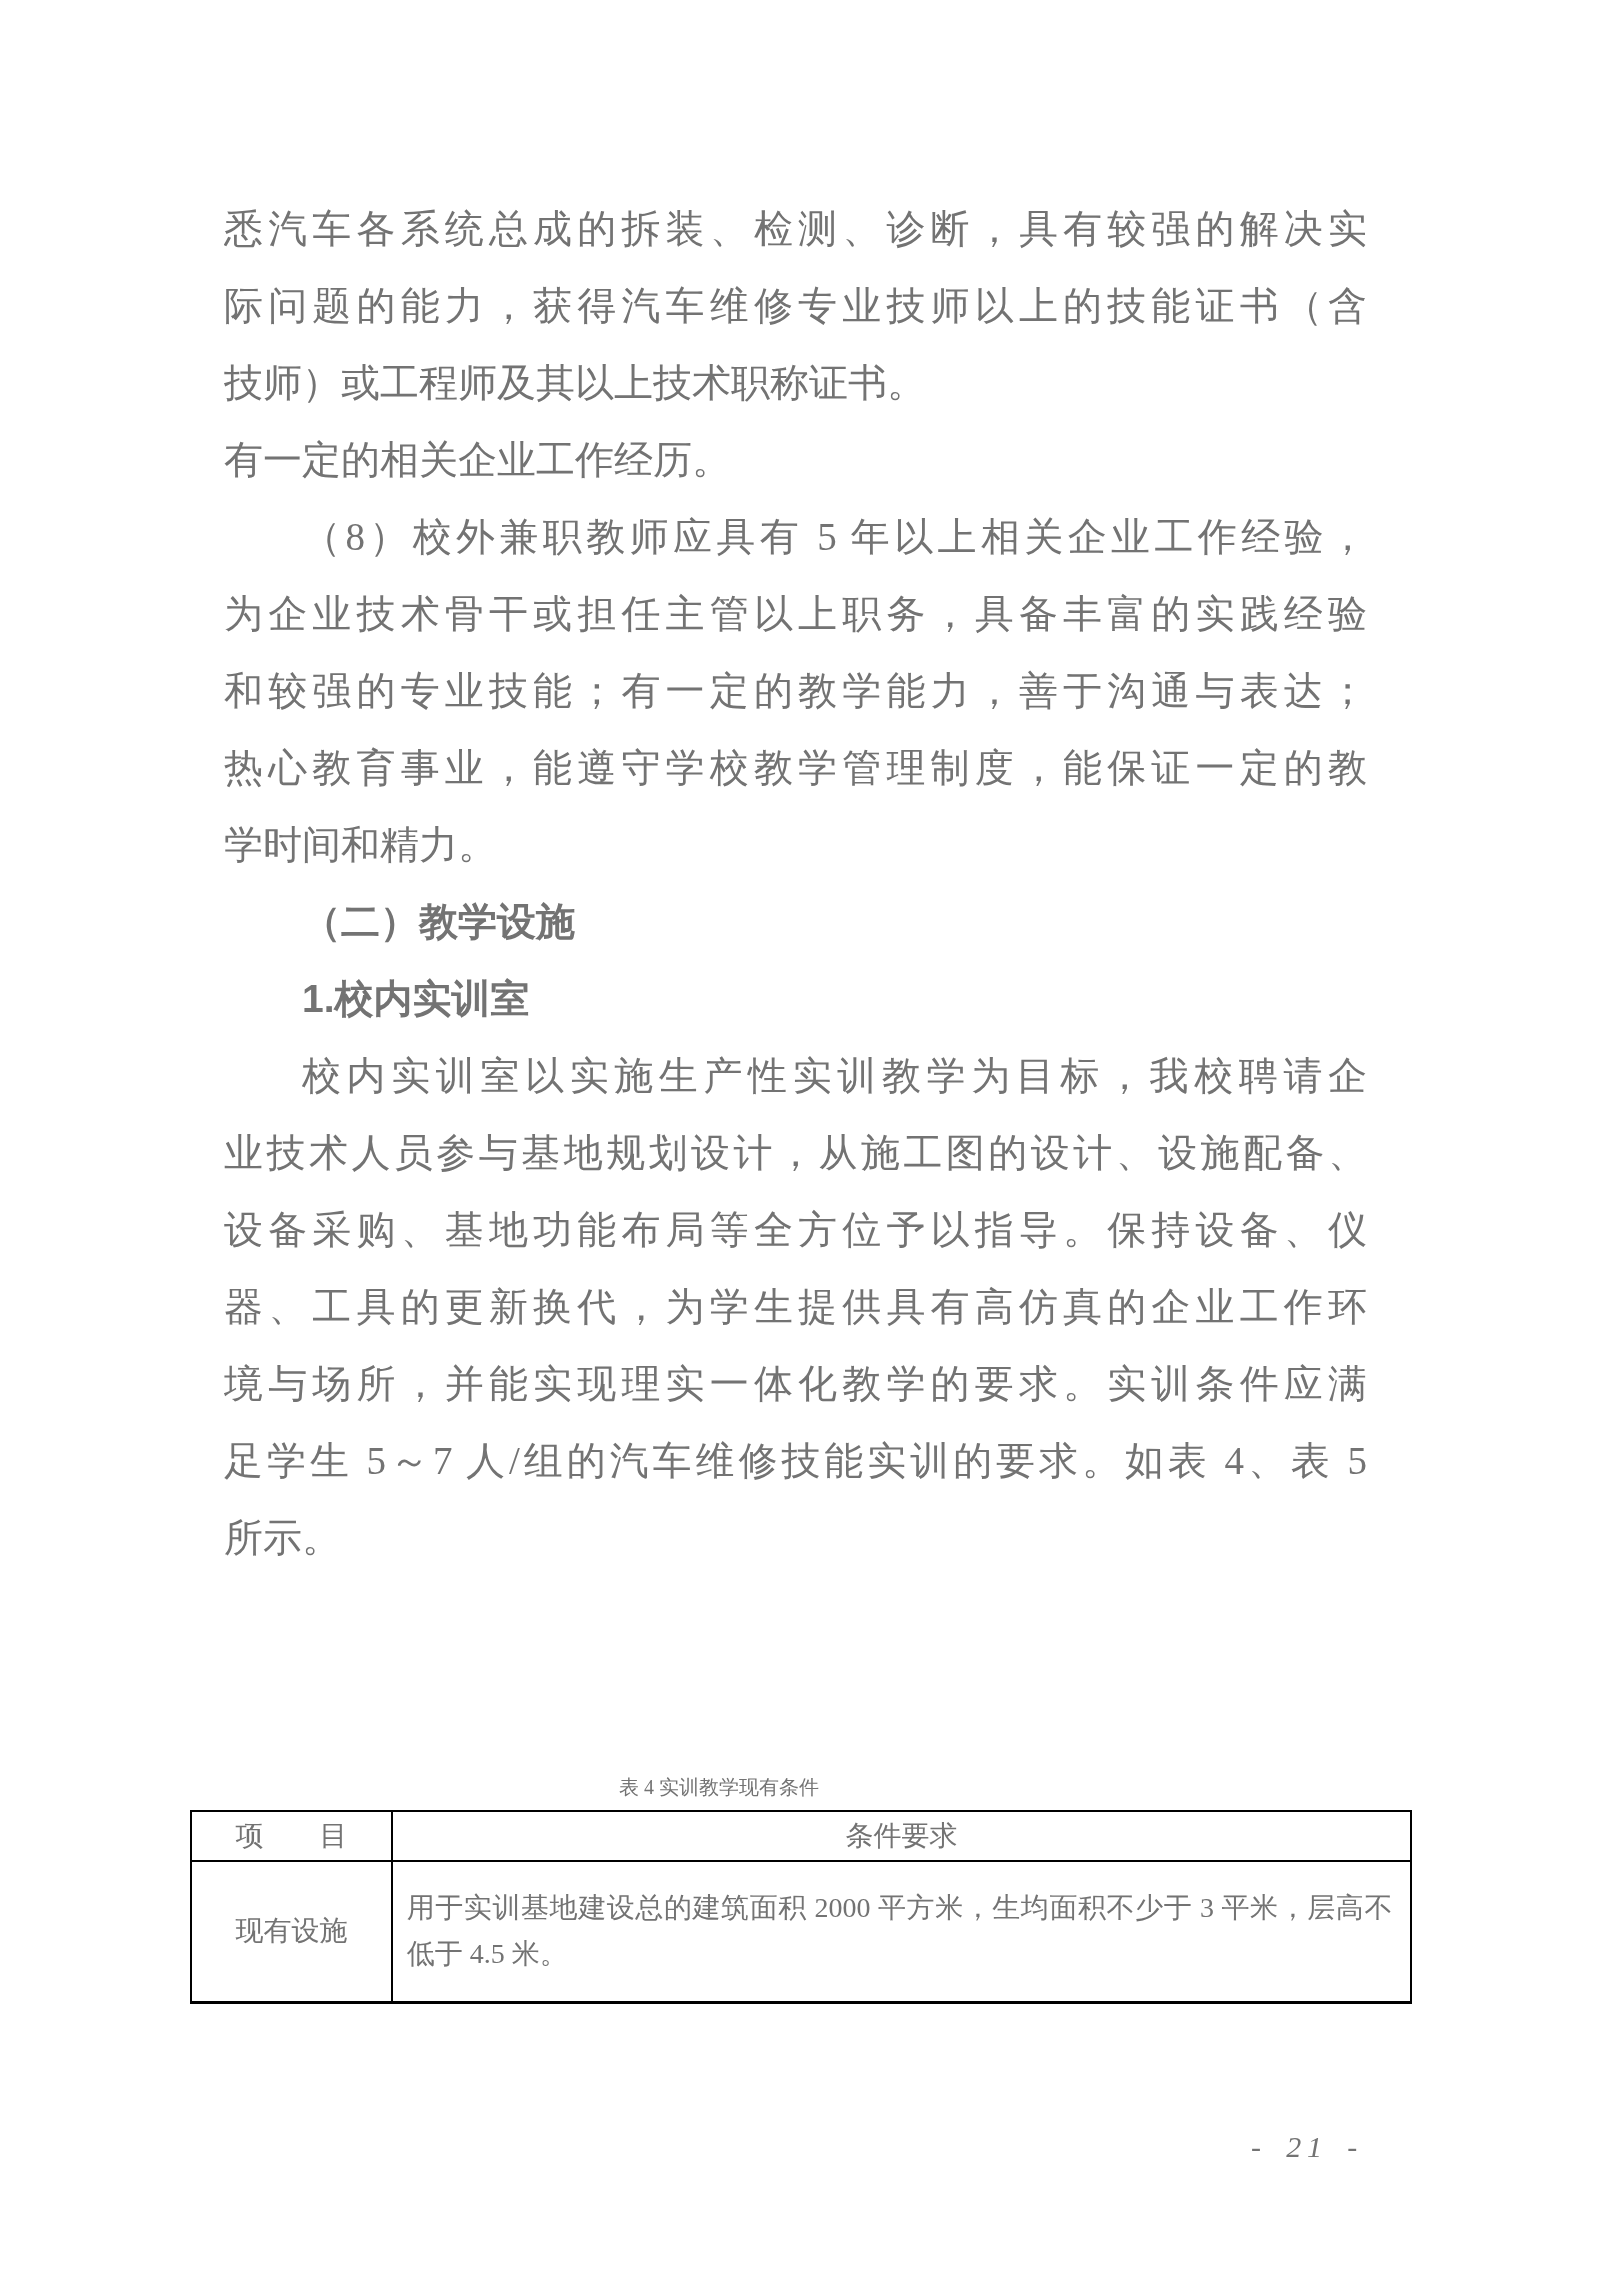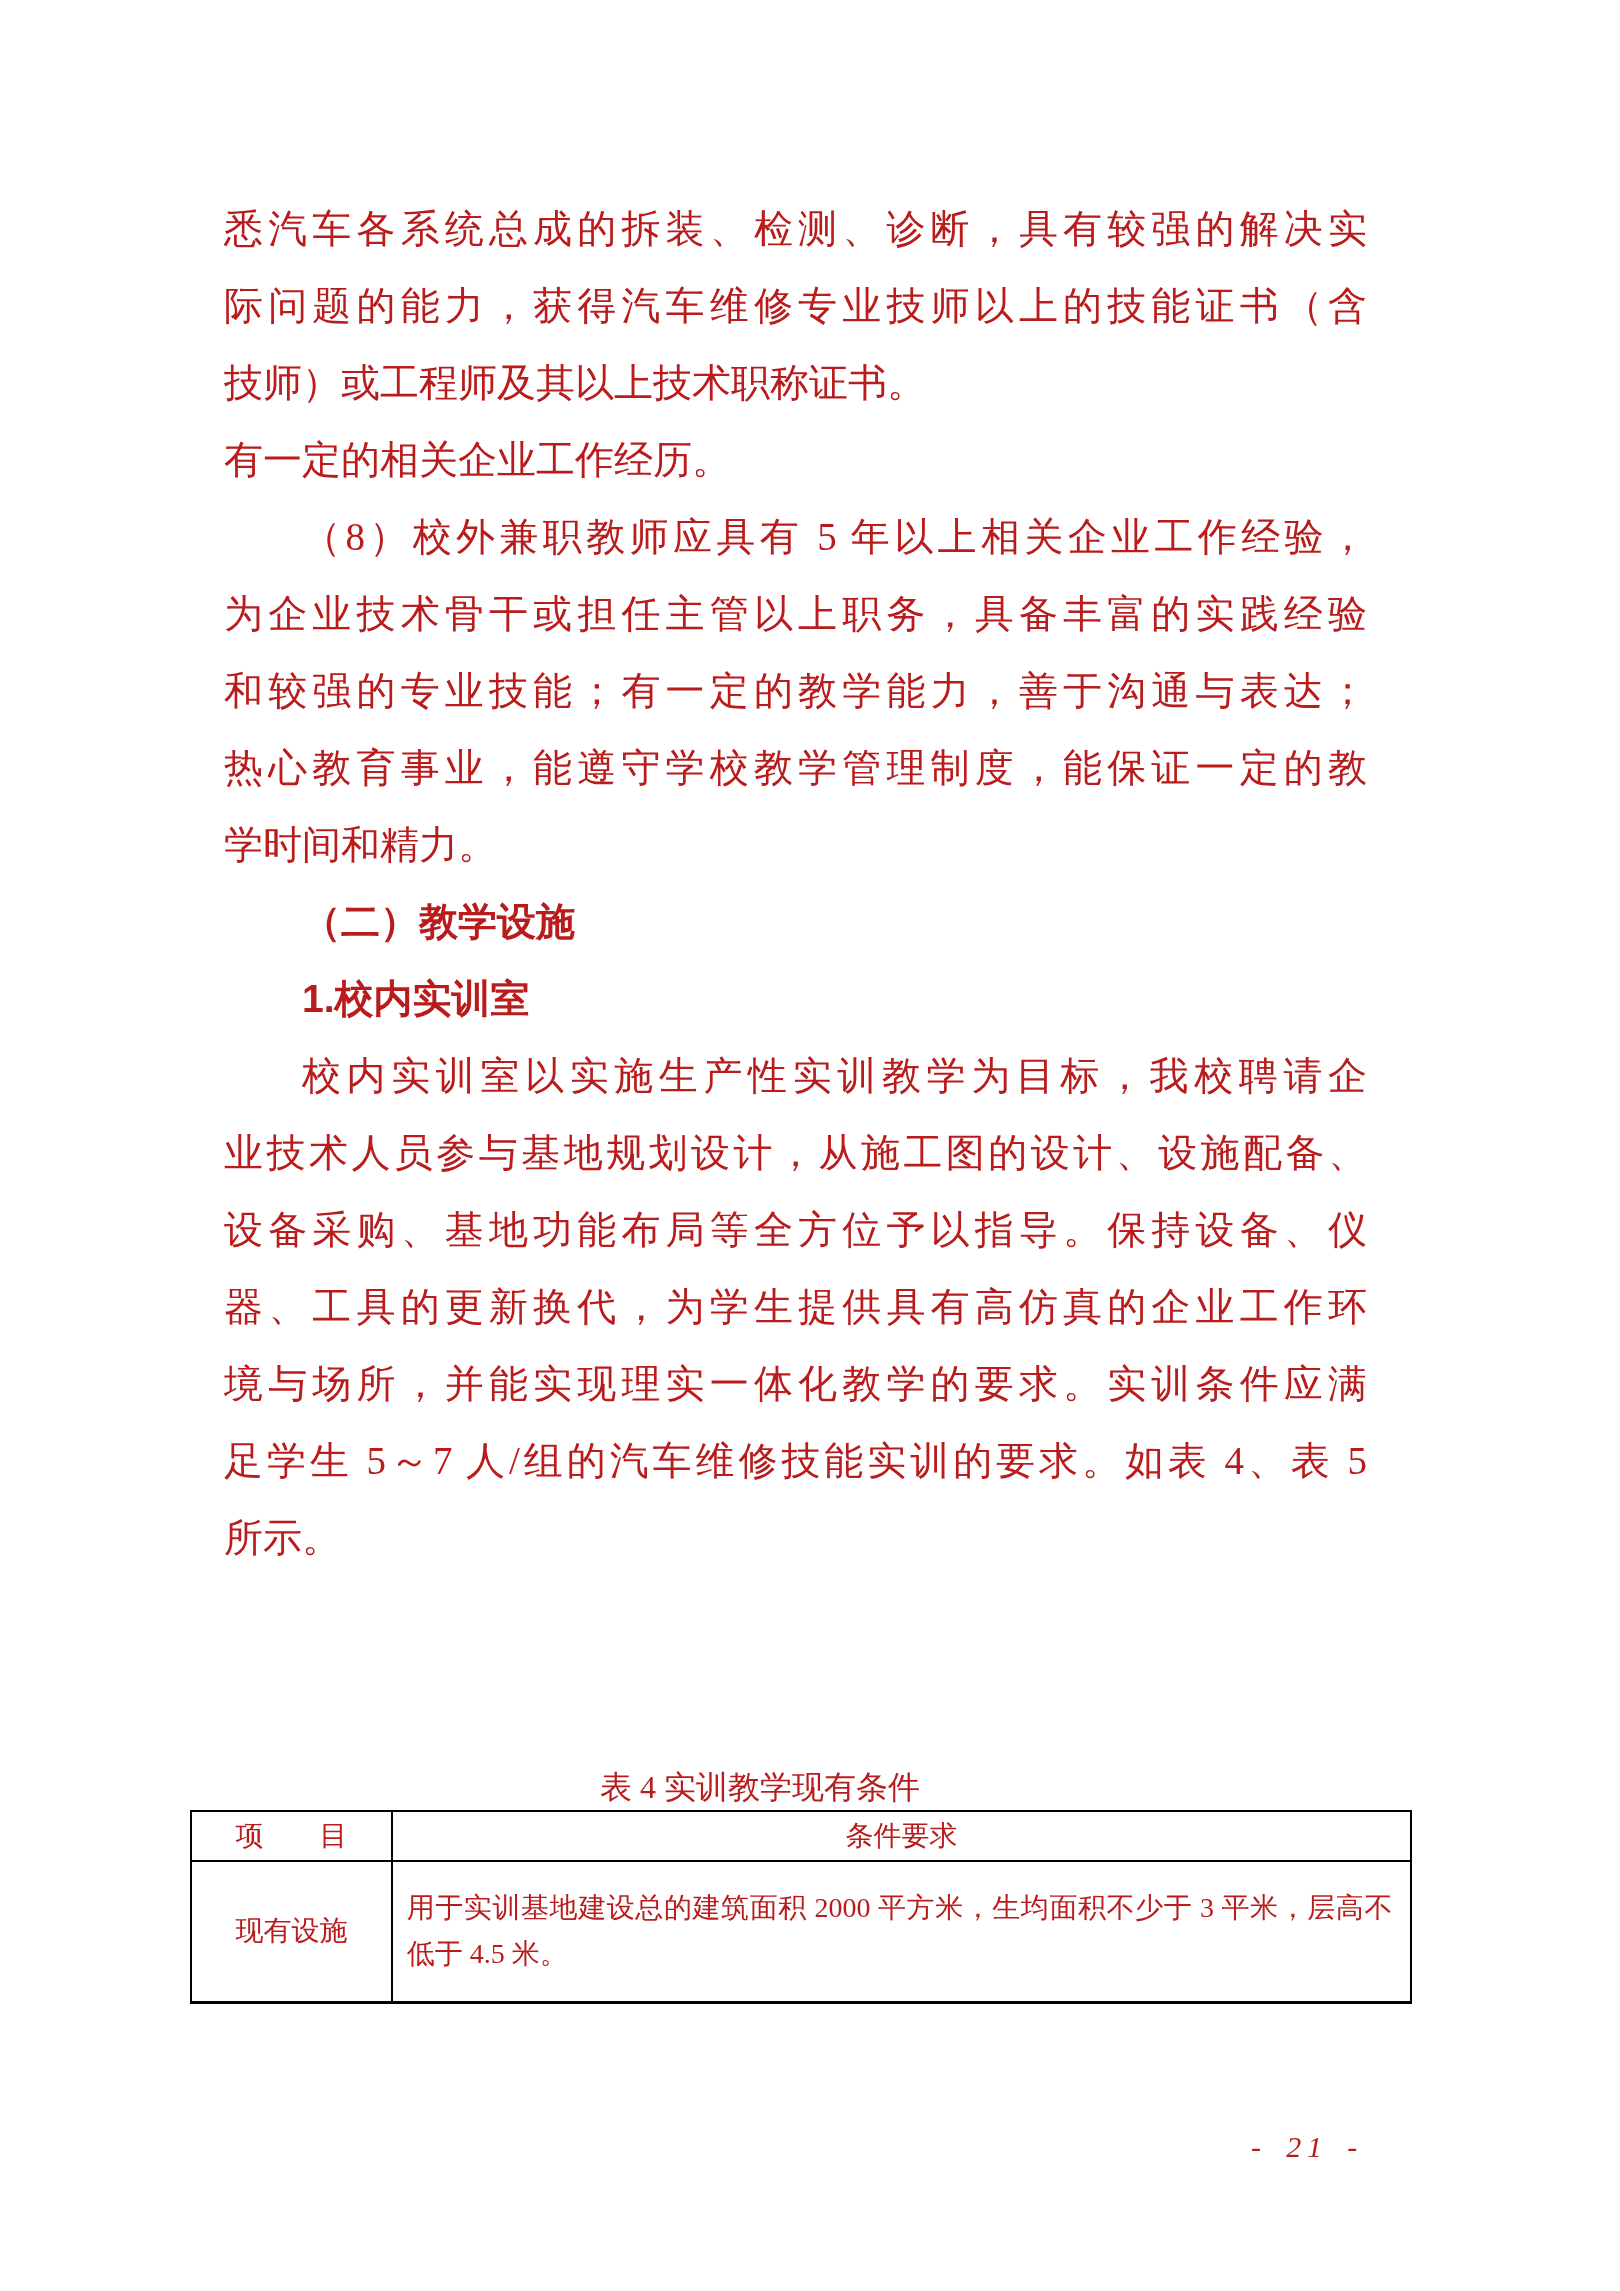--- a/index.html
+++ b/index.html
@@ -2,21 +2,21 @@
 <html><head>
 <meta charset="utf-8">
 <style>
   html, body { margin: 0; padding: 0; background: #ffffff; }
   .page {
     position: relative;
     width: 1620px;
     height: 2292px;
     background: #ffffff;
     overflow: hidden;
-    color: #b91c1c;
+    color: #737373;
     font-family: "Liberation Serif", serif;
   }
   .text-column {
     position: absolute;
     left: 224px;
     top: 190px;
     width: 1143px;
   }
   .line {
     font-size: 39px;
@@ -35,23 +35,22 @@
   .line.heading {
     font-family: "Liberation Sans", sans-serif;
     font-weight: 700;
   }
   .table-caption {
     position: absolute;
     left: 0;
     top: 1768px;
     width: 1438px;
     text-align: center;
-    font-size: 32px;
+    font-size: 20px;
     line-height: 39px;
-    padding-left: 41px;
   }
   table.t4 {
     position: absolute;
     left: 190px;
     top: 1810px;
     width: 1222px;
     border-collapse: collapse;
     table-layout: fixed;
     border-top: 2.9px solid #000;
     border-bottom: 3.9px solid #000;

